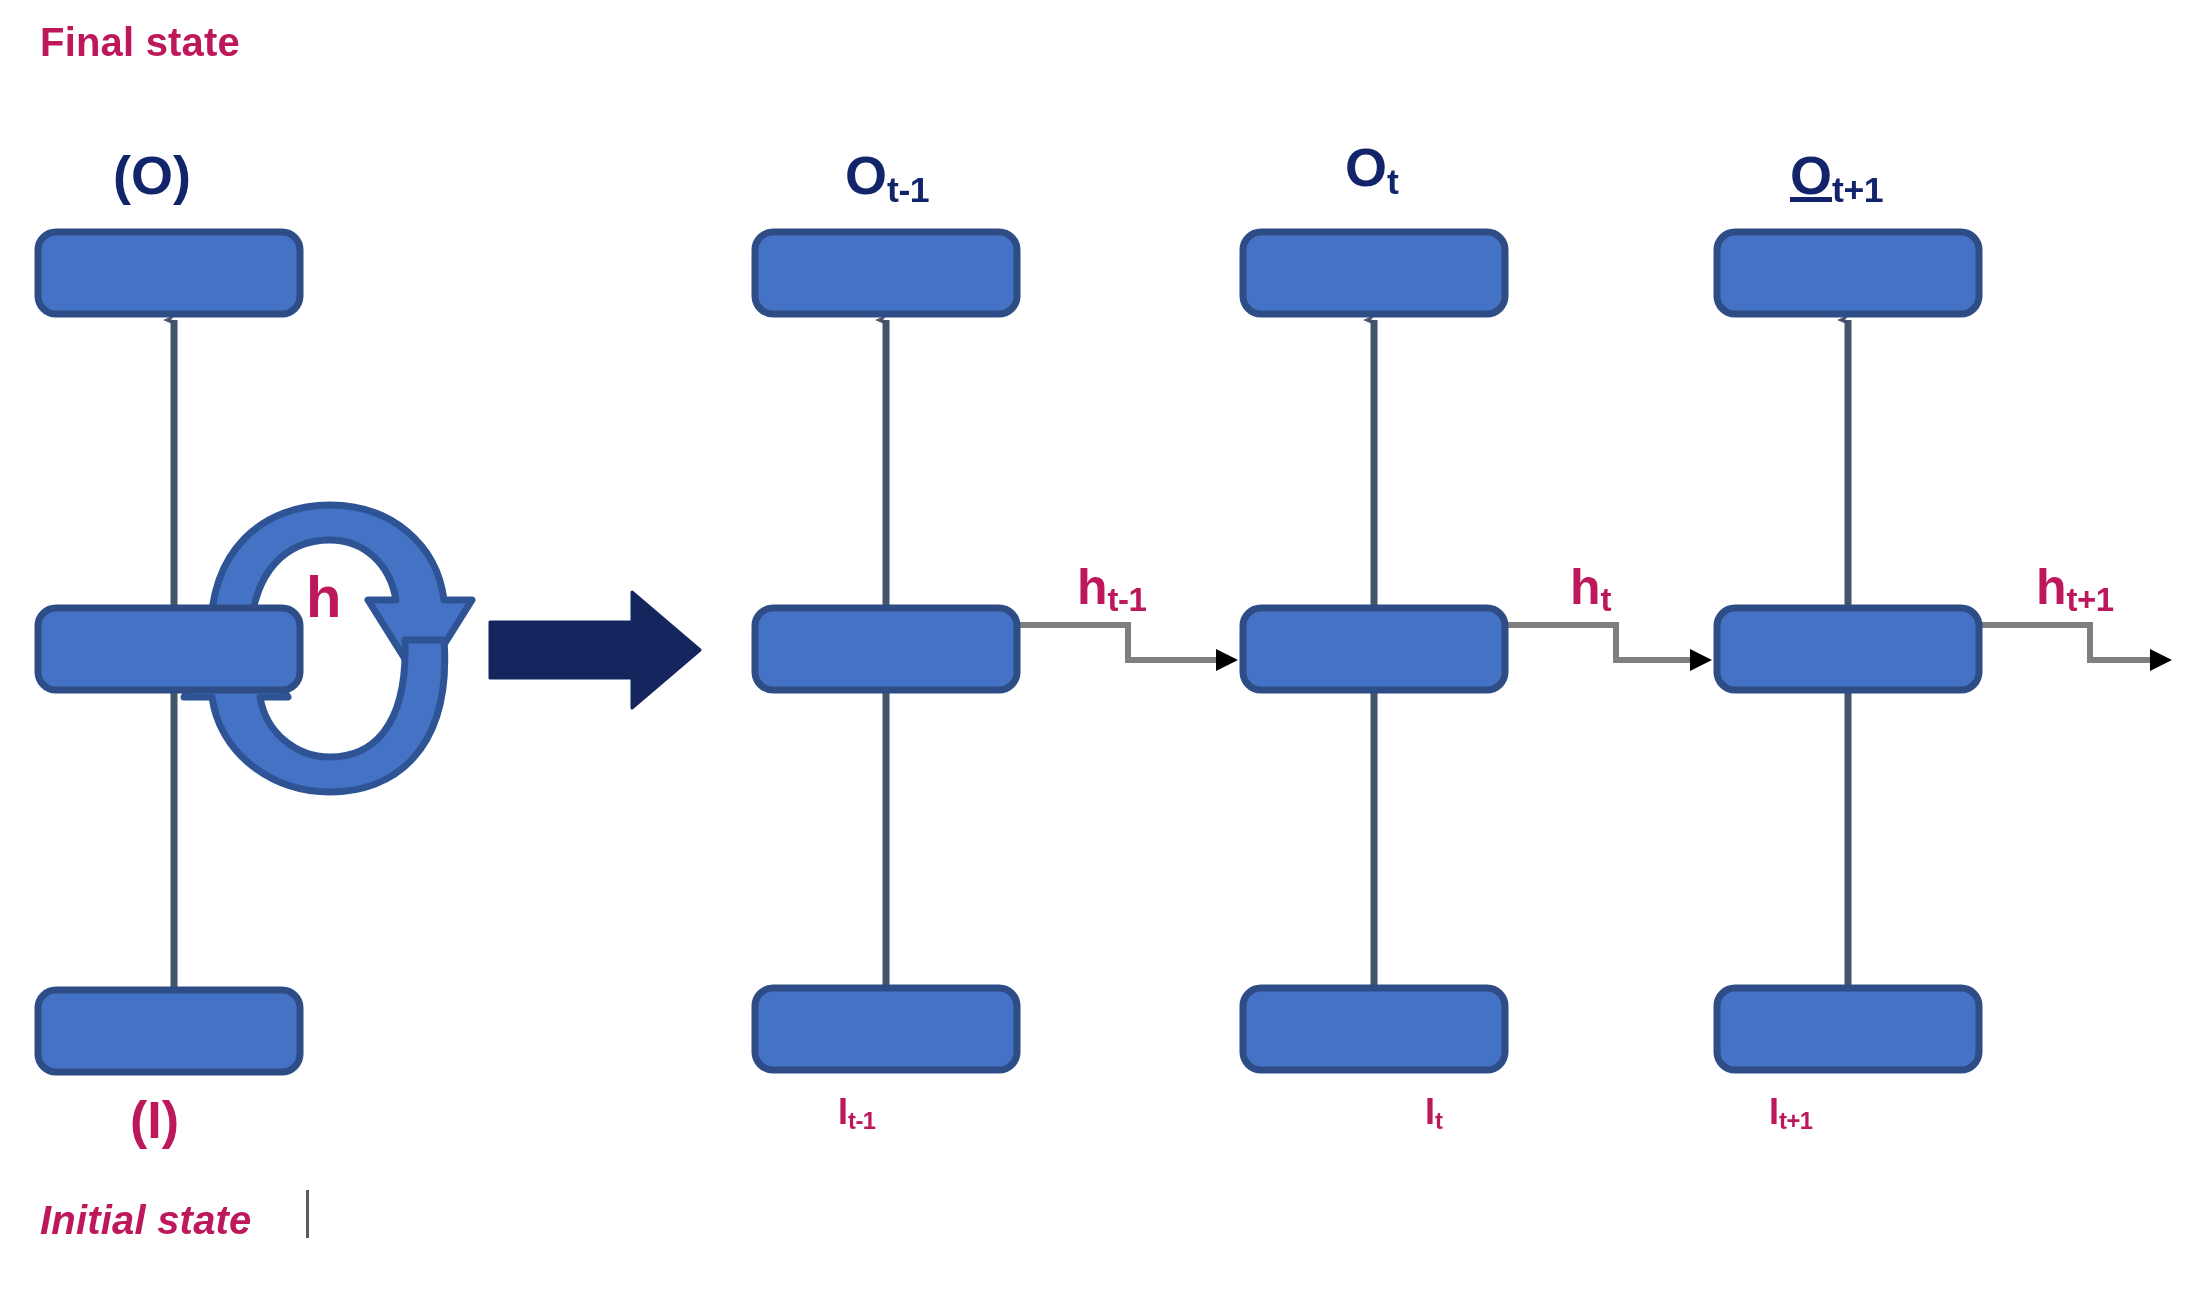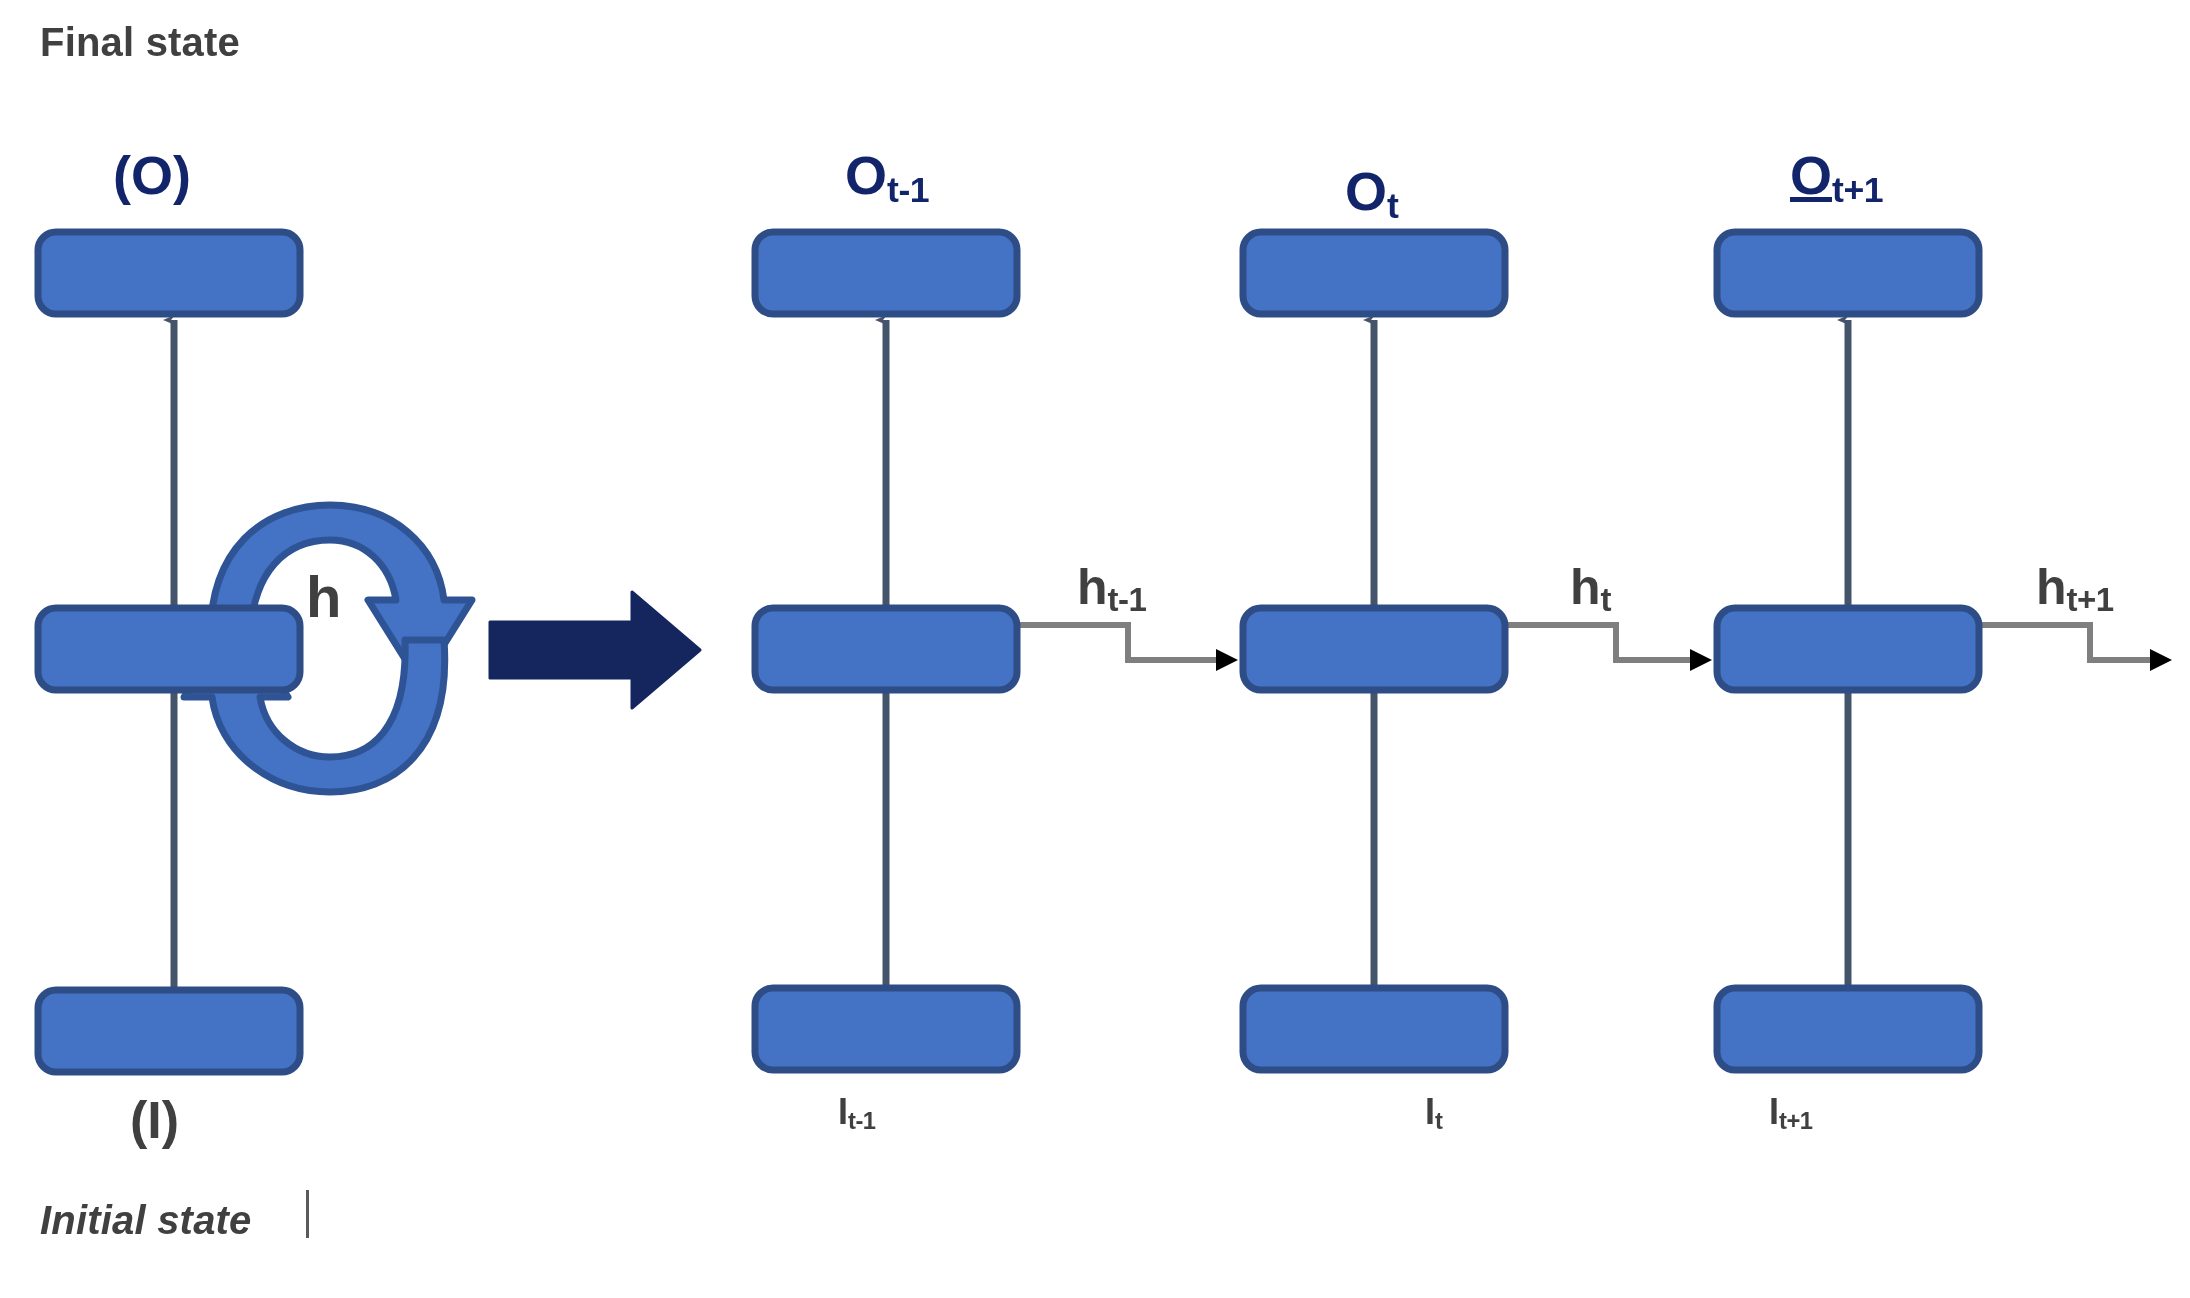--- a/index.html
+++ b/index.html
@@ -24,21 +24,21 @@
     width: 2190px;
     height: 1298px;
   }
   .txt {
     position: absolute;
     white-space: nowrap;
     font-weight: bold;
     line-height: 1;
     font-family: "Liberation Sans", sans-serif;
   }
-  .txt.black { color: #404040; }
+  .txt.black { color: #be185d; }
   .txt.navy  { color: #12256B; }
   .hdr { font-size: 40px; letter-spacing: 0.2px; }
   .bignav { font-size: 54px; }
   .blk-big { font-size: 52px; }
   .sublbl { font-size: 36px; }
   .hlbl { font-size: 50px; text-align: center; }
   .hloop { font-size: 58px; }
   .sub {
     font-size: 0.66em;
     vertical-align: baseline;
@@ -129,21 +129,21 @@
   <div class="txt navy bignav" style="left:113px; top:148px;">(O)</div>
 
   <div class="txt black blk-big" style="left:130px; top:1094px;">(I)</div>
 
   <div class="txt black hloop" style="left:306px; top:568px;">h</div>
 
   <div class="txt navy bignav" style="left:845px; top:148px;">
     <span>O</span><span class="sub">t-1</span>
   </div>
 
-  <div class="txt navy bignav" style="left:1345px; top:164px;">
+  <div class="txt navy bignav" style="left:1345px; top:140px;">
     <span>O</span><span class="sub">t</span>
   </div>
 
   <div class="txt navy bignav" style="left:1790px; top:148px;text-decoration:underline;">
     <span>O</span><span class="sub">t+1</span>
   </div>
 
   <div class="txt black sublbl" style="left:838px; top:1094px;">
     <span>I</span><span class="sub">t-1</span>
   </div>

